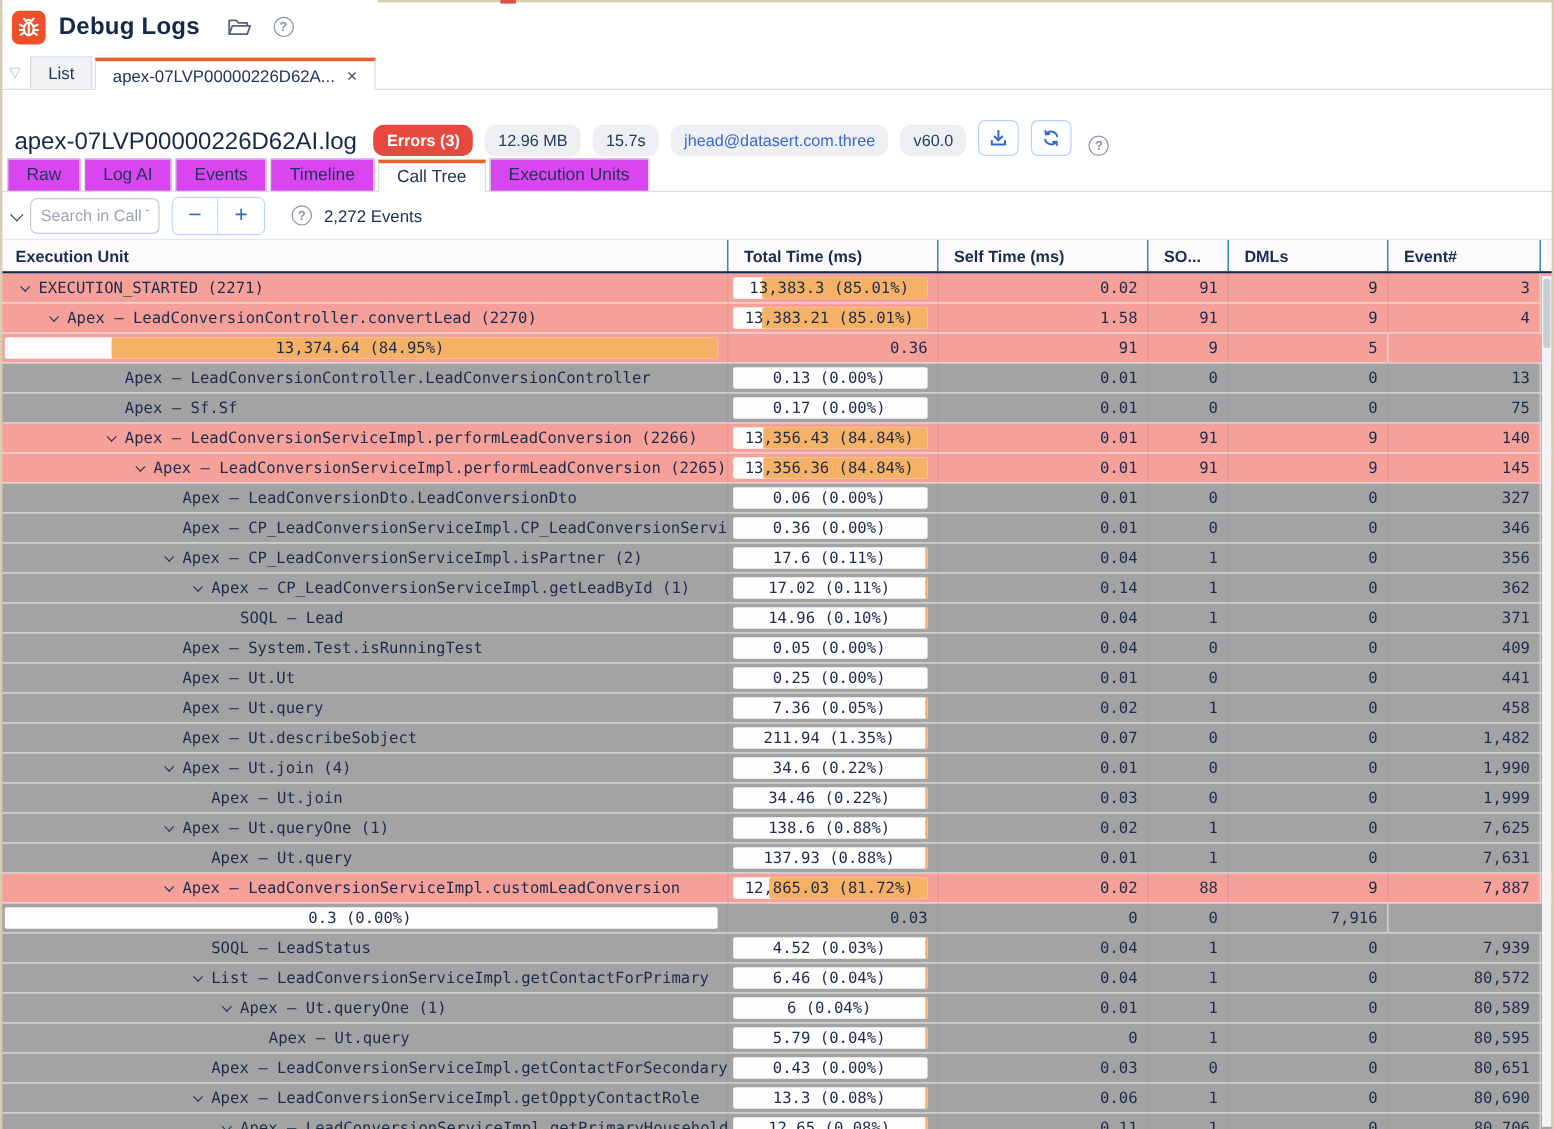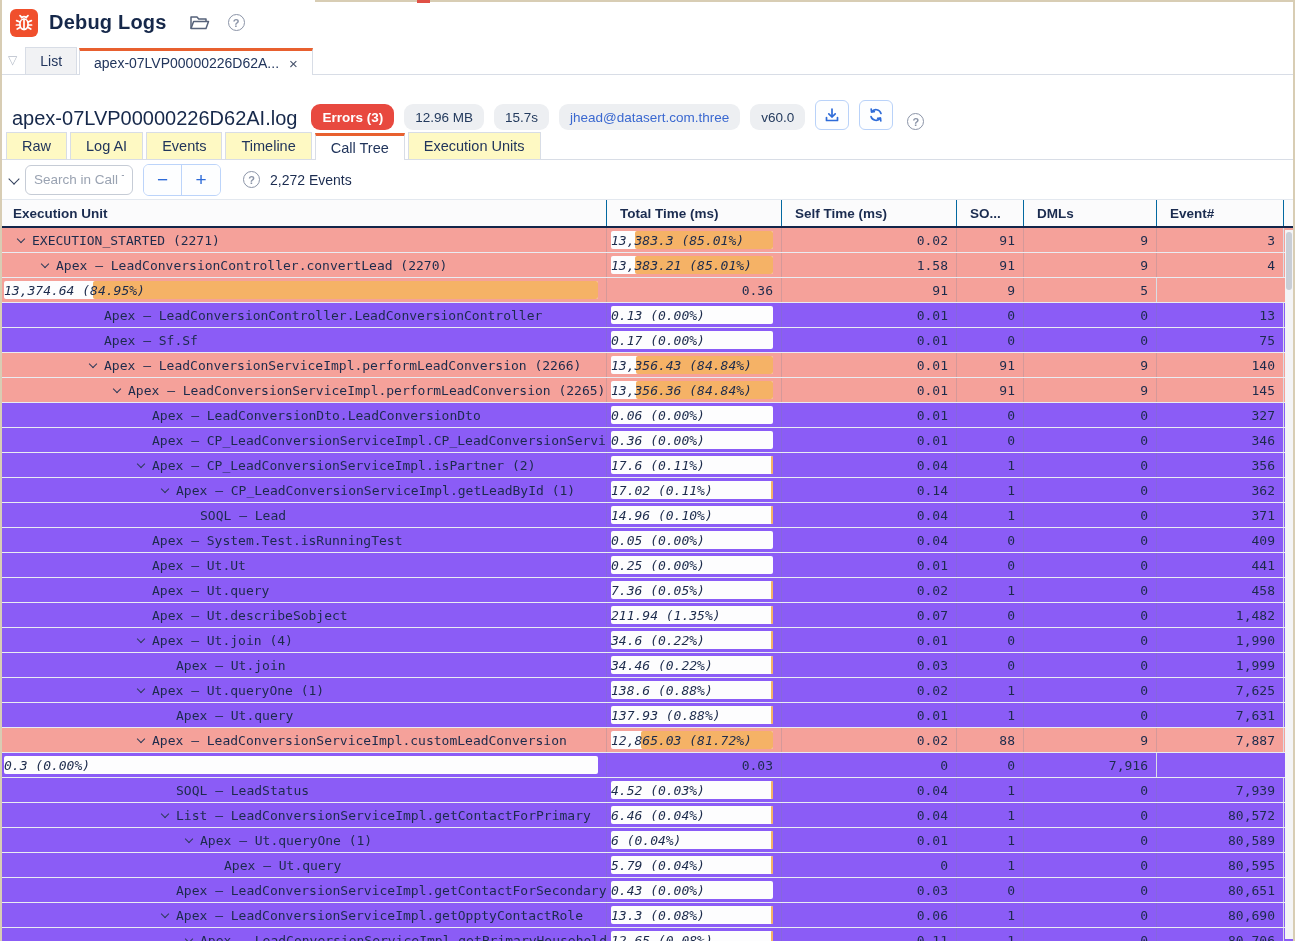--- a/index.html
+++ b/index.html
@@ -36,21 +36,21 @@
            font-size:13.5px; font-weight:500; background:#edeff2; color:#243b5e; margin-right:10px; }
   .badge.red { background:#e8493f; color:#fff; font-weight:600; }
   .badge.user { color:#3a68d0; }
   .sq-btn { width:34px; height:30px; border:1px solid #b9d2f9; border-radius:6px; background:#fdfeff;
             display:inline-flex; align-items:center; justify-content:center; margin-right:10px; cursor:pointer; }
   .loghdr .qmark { margin-left:4px; }
 
   
   .viewtabs { height:30px; display:flex; align-items:flex-end; border-bottom:1px solid #d8dde6; background:#fff; padding-left:6px; }
   .vtab { height:27px; display:flex; align-items:center; padding:0 15px; font-size:14.5px; color:#21355c;
-          background:#fef9c3; border:1px solid #d8dde6; border-bottom:none; margin-right:3px; cursor:pointer; }
+          background:#d946ef; border:1px solid #d8dde6; border-bottom:none; margin-right:3px; cursor:pointer; }
   .vtab.active { background:#fff; border-top:3px solid #e8602f; position:relative; top:1px; font-weight:400; }
 
   
   .toolbar { height:40px; display:flex; align-items:center; padding-left:4px; background:#fff; border-bottom:1px solid #e3e8ef; }
   .chev { display:inline-block; width:8px; height:8px; border-left:1.8px solid #33405d; border-bottom:1.8px solid #33405d;
           transform:rotate(-45deg); }
   .toolbar .chev { margin:0 7px 2px 6px; }
   .search-input { width:108px; height:30px; border:1px solid #c6ccd6; border-radius:6px; padding:0 8px;
                   font-size:13.5px; color:#33405d; font-family:"Liberation Sans",sans-serif; }
   .search-input::placeholder { color:#9aa3b2; }
@@ -61,32 +61,32 @@
   .events-count { margin-left:10px; font-size:14px; color:#1b2c50; }
 
   
   .grid-cols { display:grid; grid-template-columns:1fr 175px 175px 67px 133px 127px 12px; }
   .thead { height:28px; background:#fbfbfc; border-bottom:2px solid #13254a; align-items:center;
            font-size:13.5px; font-weight:700; color:#1b2c50; }
   .thead > div { padding-left:13px; height:100%; display:flex; align-items:center; }
   .thead > div + div { border-left:1px solid #0369a1; }
 
   .tbody { position:relative; }
-  .trow { height:25px; border-bottom:1px solid #e9ecf2; background:#8b5cf6; font-family:"DejaVu Sans Mono", monospace;
+  .trow { height:25px; border-bottom:1px solid #e9ecf2; background:#a3a3a3; font-family:"DejaVu Sans Mono", monospace;
           font-size:13px; color:#1c2b4c; align-items:center; cursor:default; }
   .trow.error { background:#f5a19a; }
   .trow > div { height:100%; display:flex; align-items:center; overflow:hidden; white-space:nowrap; }
   .trow > div + div { border-left:1px solid rgba(120,130,150,0.25); }
 
   .cell-name { }
   .indent { flex:0 0 auto; }
   .chevslot { flex:0 0 22px; display:flex; align-items:center; justify-content:center; }
   .rowchev { display:inline-block; width:6px; height:6px; border-left:1.6px solid #2c3a58; border-bottom:1.6px solid #2c3a58;
              transform:rotate(-45deg); margin-top:-3px; }
-  .cell-total { position:relative; padding:0 8px 0 4px; justify-content:flex-start;font-style:italic; }
+  .cell-total { position:relative; padding:0 8px 0 4px; justify-content:center; }
   .bar-track { position:absolute; left:4px; right:8px; top:3px; bottom:3px; background:#fdfdfe; border-radius:2px; }
   .bar-fill { position:absolute; right:0; top:0; bottom:0; background:#f5b266; border-radius:2px; }
   .total-text { position:relative; z-index:1; padding-right:2px; }
   .num { justify-content:flex-end; padding-right:8px; }
   .cell-ovf { border-left:1px solid #d9dee5 !important; }
   .trow.error .cell-ovf { background:#f5a19a; }
 
   .vscroll { position:absolute; right:2px; top:2px; width:8px; height:709px; background:#f4f4f6; z-index:10; }
   .vscroll .thumb { position:absolute; top:2px; left:1px; width:6px; height:58px; background:#c9ced6; border-radius:3px; }
 

